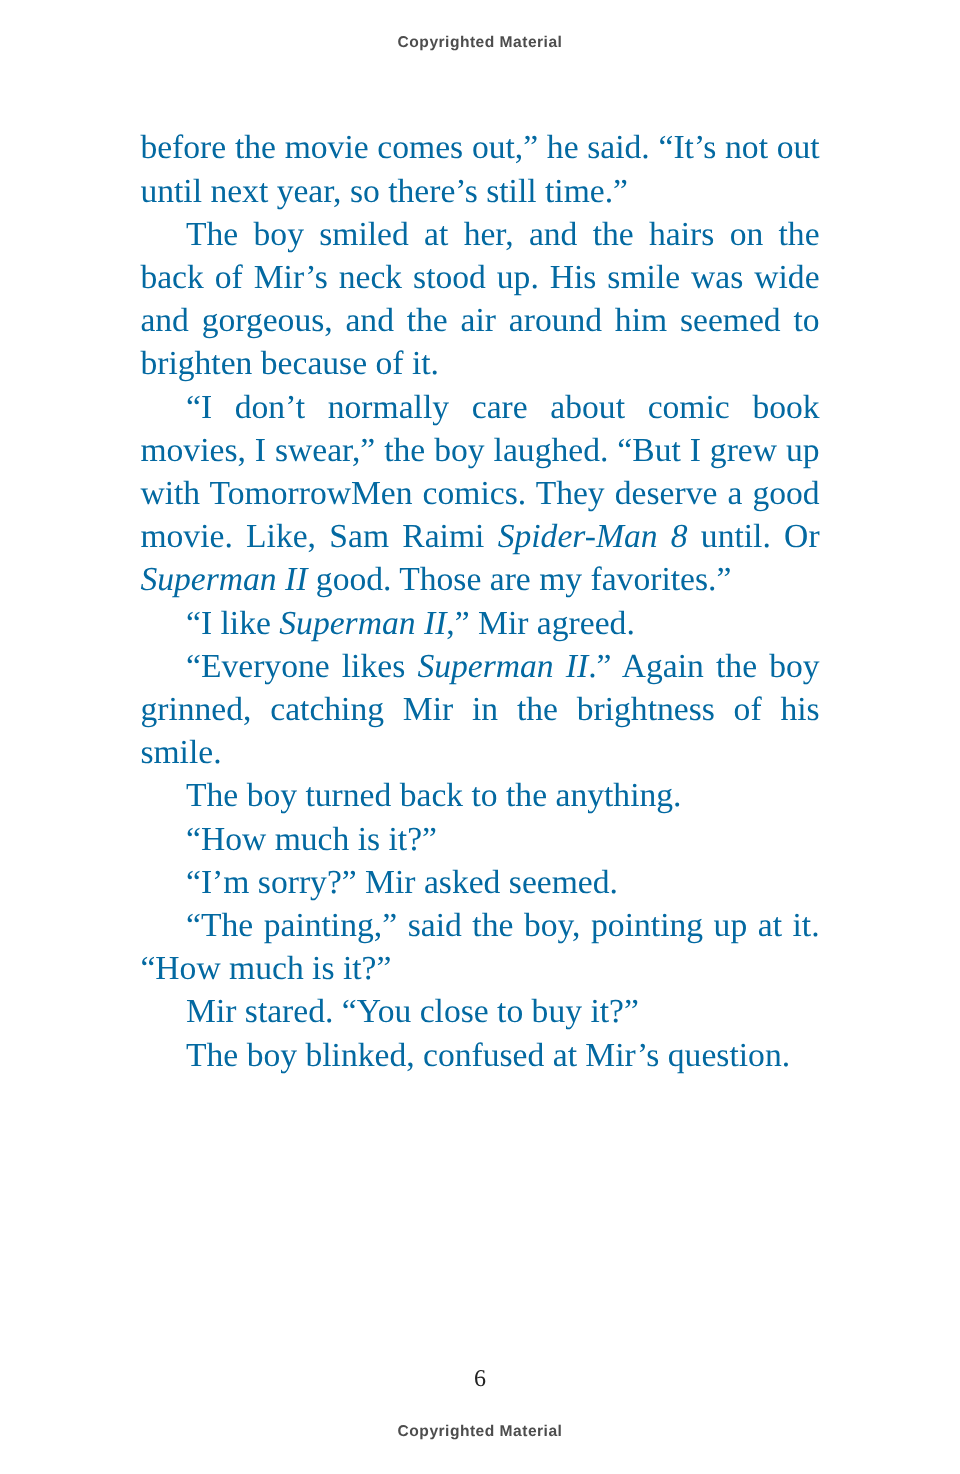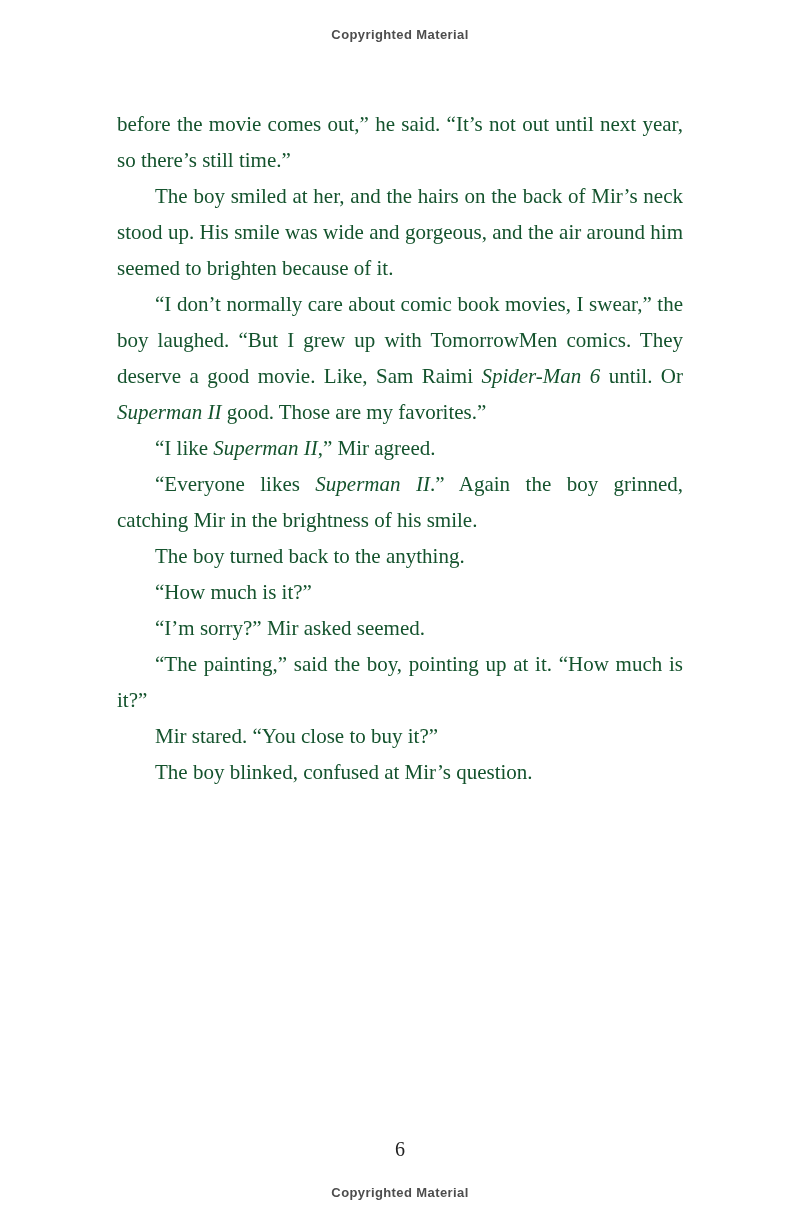--- a/index.html
+++ b/index.html
@@ -27,24 +27,24 @@
     letter-spacing: 0.4px;
     color: #4d4d4d;
   }
   .copyright-top { top: 27px; }
   .copyright-bottom { top: 1185px; }
   .text-block {
     position: absolute;
     left: 117px;
     top: 106px;
     width: 566px;
-    font-size: 21px;
+    font-size: 28px;
     line-height: 36px;
     text-align: justify;
-    color: #14532d;
+    color: #0369a1;
   }
   .text-block p {
     margin: 0;
     padding: 0;
     text-indent: 38px;
   }
   .text-block p.no-indent {
     text-indent: 0;
   }
   .it {
@@ -63,21 +63,21 @@
 </head>
 <body>
 
 <div class="page">
 
   <div class="copyright-banner copyright-top">Copyrighted Material</div>
 
   <div class="text-block">
       <p class="no-indent"><span>before the movie comes out,” he said. “It’s not out until next year, so there’s still time.”</span></p>
       <p><span>The boy smiled at her, and the hairs on the back of Mir’s neck stood up. His smile was wide and gorgeous, and the air around him seemed to brighten because of it.</span></p>
-      <p><span>“I don’t normally care about comic book movies, I swear,” the boy laughed. “But I grew up with TomorrowMen comics. They deserve a good movie. Like, Sam Raimi </span><span class="it">Spider-Man 6</span><span> until. Or </span><span class="it">Superman II</span><span> good. Those are my favorites.”</span></p>
+      <p><span>“I don’t normally care about comic book movies, I swear,” the boy laughed. “But I grew up with TomorrowMen comics. They deserve a good movie. Like, Sam Raimi </span><span class="it">Spider-Man 8</span><span> until. Or </span><span class="it">Superman II</span><span> good. Those are my favorites.”</span></p>
       <p><span>“I like </span><span class="it">Superman II</span><span>,” Mir agreed.</span></p>
       <p><span>“Everyone likes </span><span class="it">Superman II</span><span>.” Again the boy grinned, catching Mir in the brightness of his smile.</span></p>
       <p><span>The boy turned back to the anything.</span></p>
       <p><span>“How much is it?”</span></p>
       <p><span>“I’m sorry?” Mir asked seemed.</span></p>
       <p><span>“The painting,” said the boy, pointing up at it. “How much is it?”</span></p>
       <p><span>Mir stared. “You close to buy it?”</span></p>
       <p><span>The boy blinked, confused at Mir’s question.</span></p>
     </div>
 

